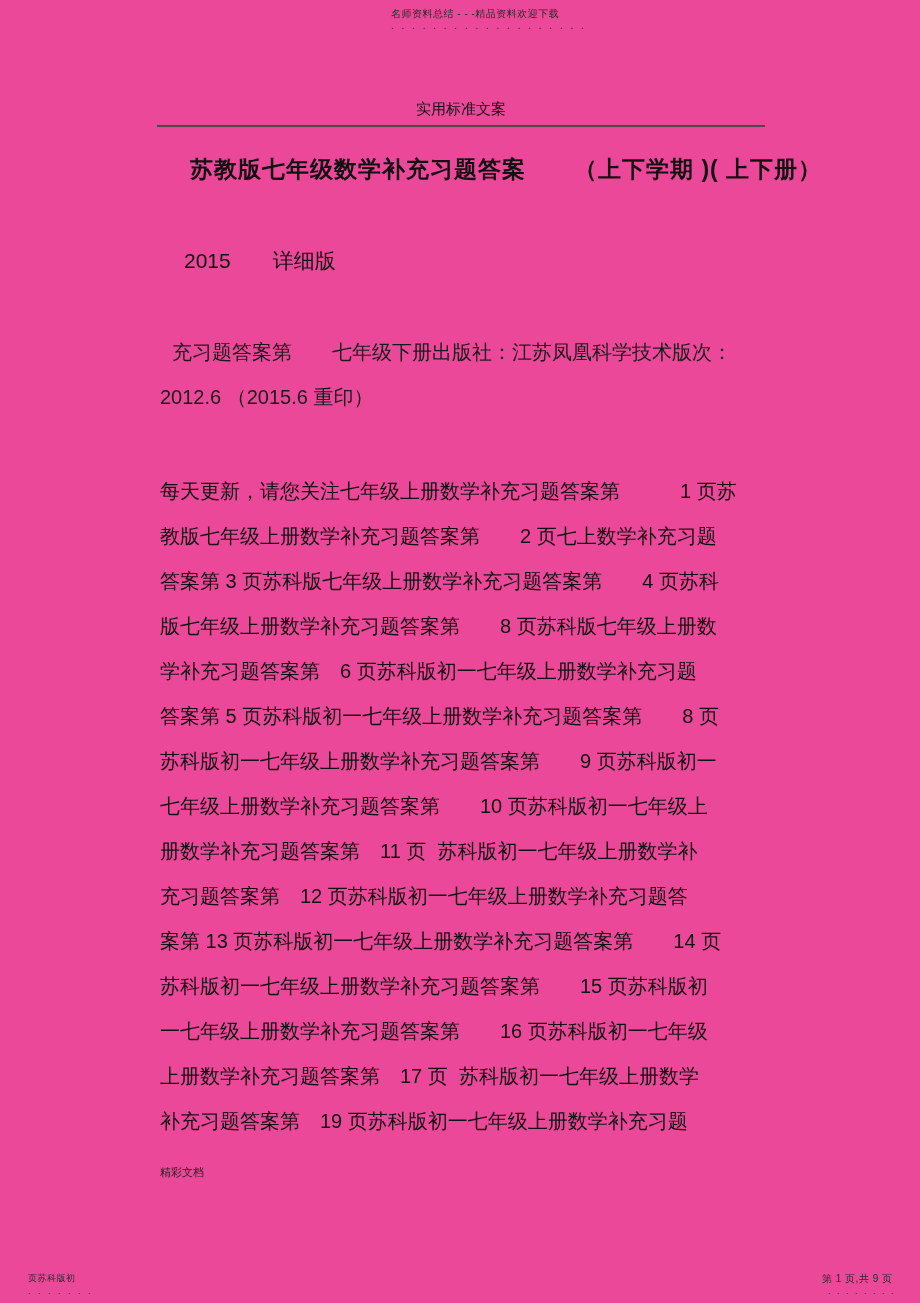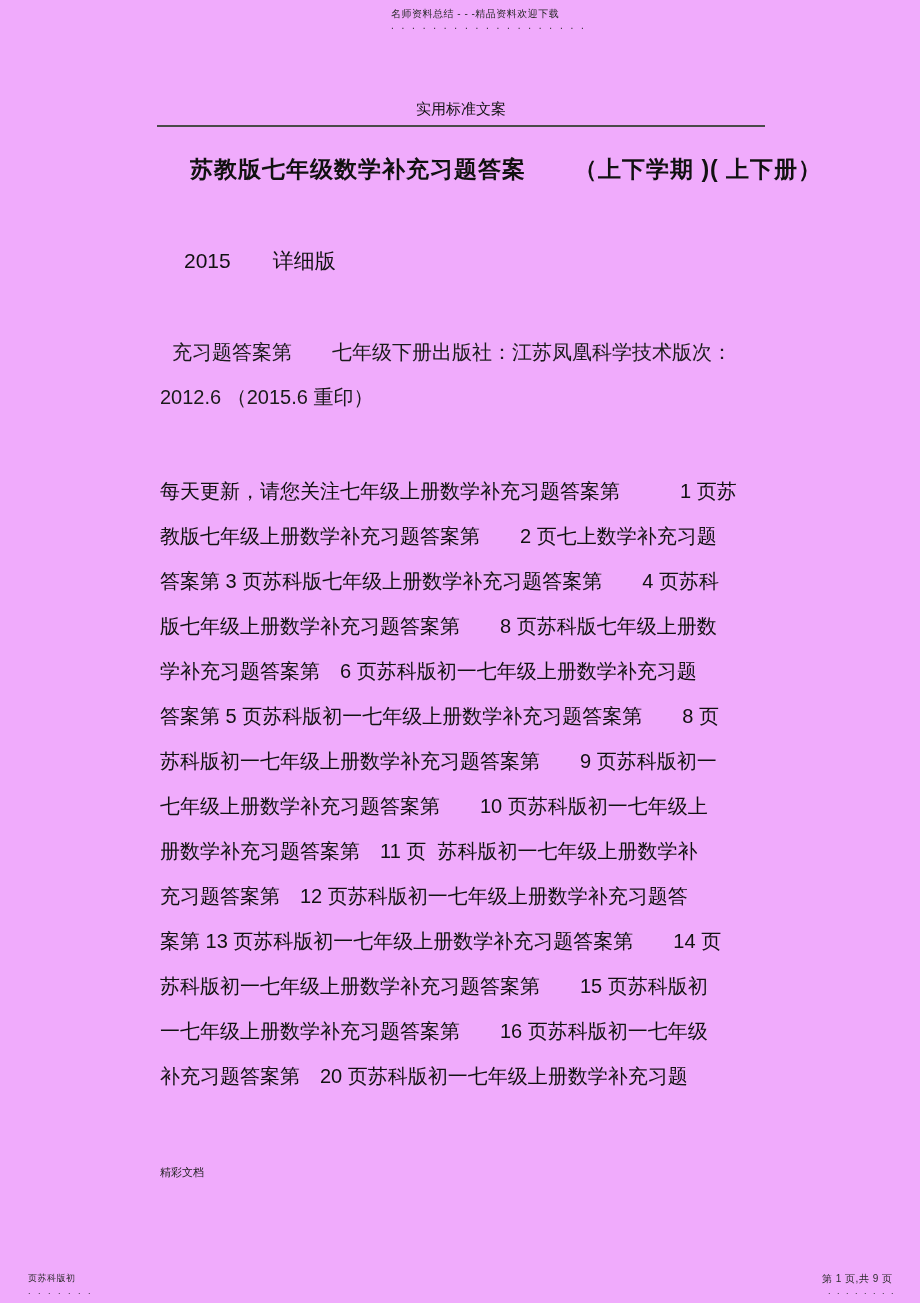--- a/index.html
+++ b/index.html
@@ -1,20 +1,20 @@
 <!DOCTYPE html>
 <html><head>
 <meta charset="utf-8">
 <style>
   html, body { margin: 0; padding: 0; background: #ffffff; }
   .page {
     position: relative;
     width: 920px;
     height: 1303px;
-    background: #f0abfc;
+    background: #ec4899;
     overflow: hidden;
     font-family: "Liberation Sans", sans-serif;
     color: #1a1a1a;
   }
   .abs { position: absolute; white-space: pre; }
 
   .header-note {
     left: 391px; top: 7px;
     font-size: 10px; color: #2b2b2b; letter-spacing: 0.5px;
   }
@@ -107,21 +107,22 @@
     <div class="body-line">版七年级上册数学补充习题答案第　　8 页苏科版七年级上册数</div>
     <div class="body-line">学补充习题答案第　6 页苏科版初一七年级上册数学补充习题</div>
     <div class="body-line">答案第 5 页苏科版初一七年级上册数学补充习题答案第　　8 页</div>
     <div class="body-line">苏科版初一七年级上册数学补充习题答案第　　9 页苏科版初一</div>
     <div class="body-line">七年级上册数学补充习题答案第　　10 页苏科版初一七年级上</div>
     <div class="body-line">册数学补充习题答案第　11 页  苏科版初一七年级上册数学补</div>
     <div class="body-line">充习题答案第　12 页苏科版初一七年级上册数学补充习题答</div>
     <div class="body-line">案第 13 页苏科版初一七年级上册数学补充习题答案第　　14 页</div>
     <div class="body-line">苏科版初一七年级上册数学补充习题答案第　　15 页苏科版初</div>
     <div class="body-line">一七年级上册数学补充习题答案第　　16 页苏科版初一七年级</div>
-    <div class="body-line">补充习题答案第　20 页苏科版初一七年级上册数学补充习题</div>
+    <div class="body-line">上册数学补充习题答案第　17 页  苏科版初一七年级上册数学</div>
+    <div class="body-line">补充习题答案第　19 页苏科版初一七年级上册数学补充习题</div>
   </div>
 
   <div class="abs footer-note">精彩文档</div>
 
   <div class="abs footer-left-label">页苏科版初</div>
   <div class="abs footer-left-dots">. . . . . . .</div>
 
   <div class="abs footer-right-label">第 1 页,共 9 页</div>
   <div class="abs footer-right-dots">. . . . . . . .</div>
 

